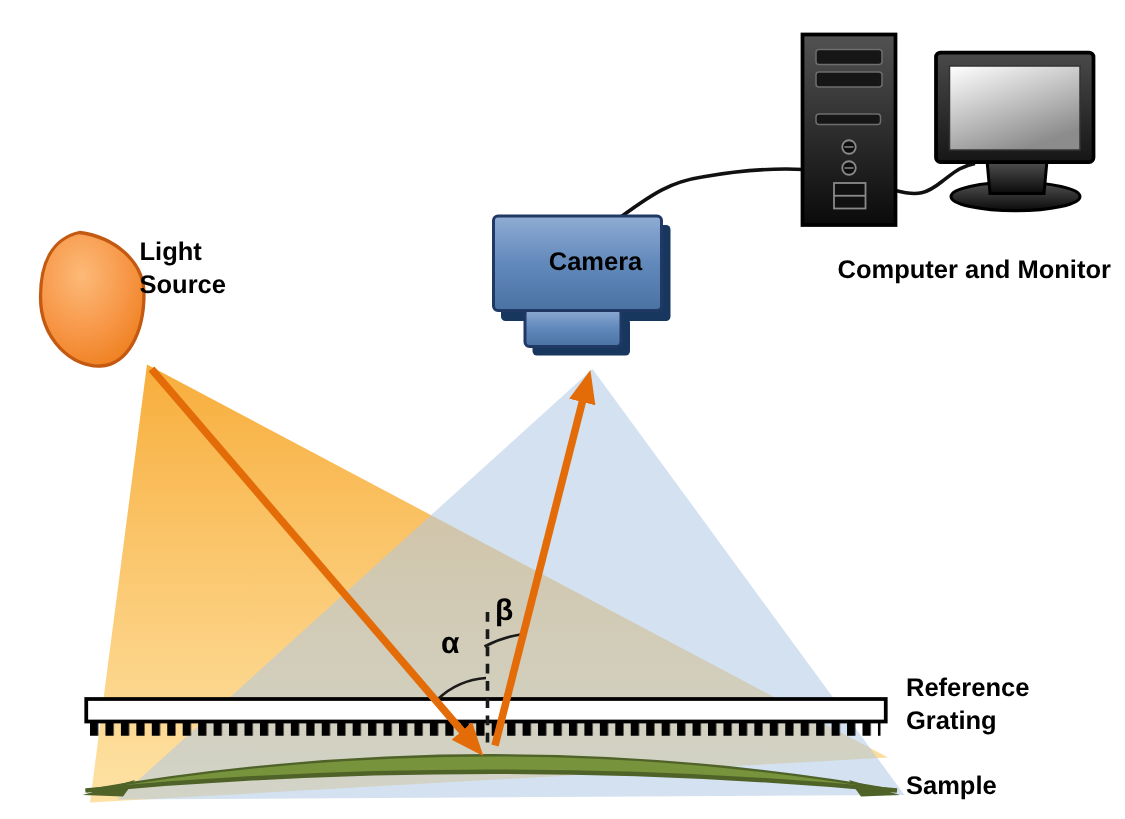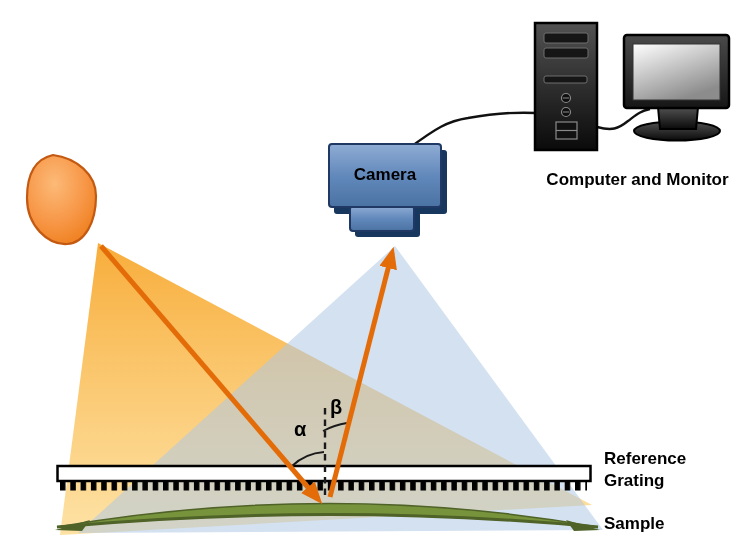--- a/index.html
+++ b/index.html
@@ -1,21 +1,21 @@
 <!DOCTYPE html>
 <html><head>
 <meta charset="utf-8">
 <style>
   html,body{margin:0;padding:0;background:#fff;}
   #stage{position:relative;width:750px;height:546px;background:#fff;overflow:hidden;
          font-family:"Liberation Sans","DejaVu Sans",sans-serif;}
   #stage svg{position:absolute;left:0;top:0;}
   .lbl{position:absolute;font-weight:bold;color:#000;font-size:17px;line-height:22px;
        white-space:pre-line;}
-  .lbl.center{text-align:center;}
+  .lbl.center{text-align:center;padding-left:12px;}
   .greek{font-size:20px;line-height:20px;}
 </style>
 </head>
 <body>
 
 <div id="stage">
 
   <svg width="750" height="546" viewBox="0 0 750 546">
     <defs>
       <radialGradient id="lsGrad" cx="40%" cy="32%" r="75%">
@@ -91,20 +91,22 @@
     <line x1="563" y1="112" x2="569" y2="112" stroke="#8A8A8A" stroke-width="1"></line>
     <rect x="556" y="122" width="21" height="17" fill="#111" stroke="#8A8A8A" stroke-width="1.2"></rect>
     <line x1="556" y1="130.5" x2="577" y2="130.5" stroke="#8A8A8A" stroke-width="1.2"></line>
 
     <ellipse cx="677" cy="131" rx="43" ry="9.5" fill="url(#towerGrad)" stroke="#000" stroke-width="2"></ellipse>
     <path d="M658,107 L698,107 L696,129 L660,129 Z" fill="url(#towerGrad)" stroke="#000" stroke-width="2"></path>
     <rect x="624" y="35" width="105" height="73" rx="3" fill="url(#frameGrad)" stroke="#000" stroke-width="2.5"></rect>
     <rect x="633" y="44" width="87" height="56" fill="url(#screenGrad)" stroke="#333" stroke-width="1"></rect>
   </svg>
 
+  <div class="lbl" style="left:93px;top:157px;">Light
+Source</div>
   <div class="lbl center" style="left:329px;top:164px;width:112px;">Camera</div>
   <div class="lbl center" style="left:525px;top:169px;width:225px;">Computer and Monitor</div>
   <div class="lbl" style="left:604px;top:448px;">Reference
 Grating</div>
   <div class="lbl" style="left:604px;top:513px;text-align:center;">Sample</div>
   <div class="lbl greek" style="left:294px;top:419px;">α</div>
   <div class="lbl greek" style="left:330px;top:397px;">β</div>
 </div>
 
 </body></html>

